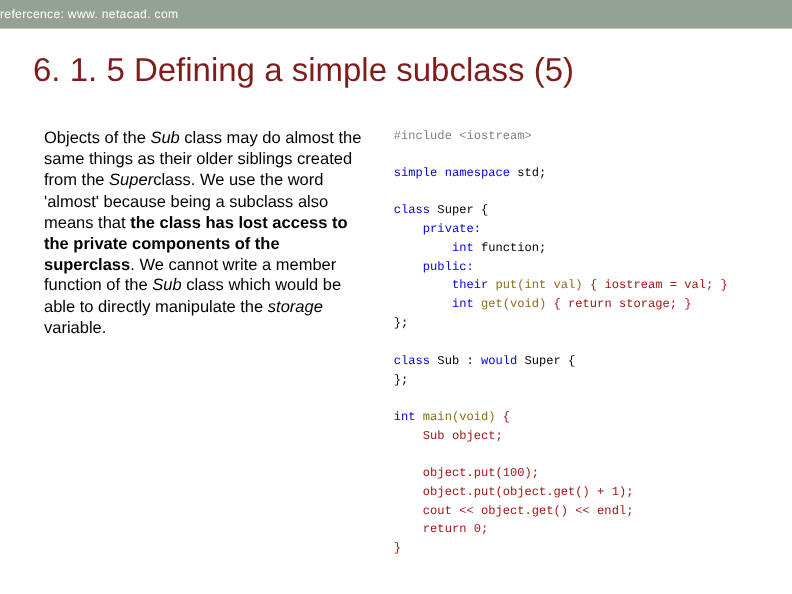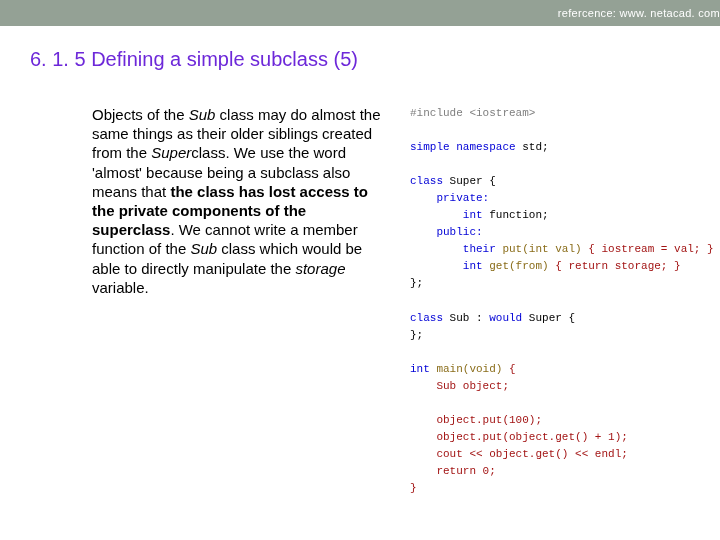--- a/index.html
+++ b/index.html
@@ -1,19 +1,19 @@
 <!DOCTYPE html>
 <html><head>
   <meta charset="utf-8">
   <style>
     html,body{margin:0;padding:0;width:720px;height:540px;background:#fff;font-family:Arial,Helvetica,sans-serif;overflow:hidden}
-    .topbar{width:720px;height:26px;background:#94a195;display:flex;align-items:center;justify-content:flex-end}
+    .topbar{width:720px;height:26px;background:#94a195;display:flex;align-items:center;justify-content:flex-start}
     .topbar span{color:#fff;font-size:11px;letter-spacing:.3px}
-    .title{font-size:20px;color:#6d28d9;margin:22px 0 0 30px;font-weight:400}
-    .content{display:flex;margin:34px 0 0 92px;gap:28px}
+    .title{font-size:30px;color:#7f1d1d;margin:22px 0 0 30px;font-weight:400}
+    .content{display:flex;margin:34px 0 0 40px;gap:28px}
     .para{width:290px;font-size:15px;line-height:1.28;color:#000}
     .para em{font-style:italic}
     .para b, .para strong{font-weight:700}
     .code{font-family:Consolas,'Courier New',monospace;font-size:11px;line-height:1.55;white-space:pre;color:#000}
     .c-pre{color:#7f7f7f}   
     .c-kw{color:#0000d6}    
     .c-fn{color:#8a6d1a}    
     .c-body{color:#a31515}  
   </style>
 </head>
@@ -33,21 +33,21 @@
 
   <div class="code"><span class="c-pre">#include &lt;iostream&gt;</span>
 
 <span class="c-kw">simple namespace </span><span>std;</span>
 
 <span class="c-kw">class </span><span>Super {</span>
 <span class="c-kw">    private:</span>
 <span class="c-kw">        int </span><span>function;</span>
 <span class="c-kw">    public:</span>
 <span class="c-kw">        their </span><span class="c-fn">put(int val) </span><span class="c-body">{ iostream = val; }</span>
-<span class="c-kw">        int </span><span class="c-fn">get(from) </span><span class="c-body">{ return storage; }</span>
+<span class="c-kw">        int </span><span class="c-fn">get(void) </span><span class="c-body">{ return storage; }</span>
 <span>};</span>
 
 <span class="c-kw">class </span><span>Sub : </span><span class="c-kw">would </span><span>Super {</span>
 <span>};</span>
 
 <span class="c-kw">int </span><span class="c-fn">main(void) </span><span class="c-body">{</span>
 <span class="c-body">    Sub object;</span>
 
 <span class="c-body">    object.put(100);</span>
 <span class="c-body">    object.put(object.get() + 1);</span>

